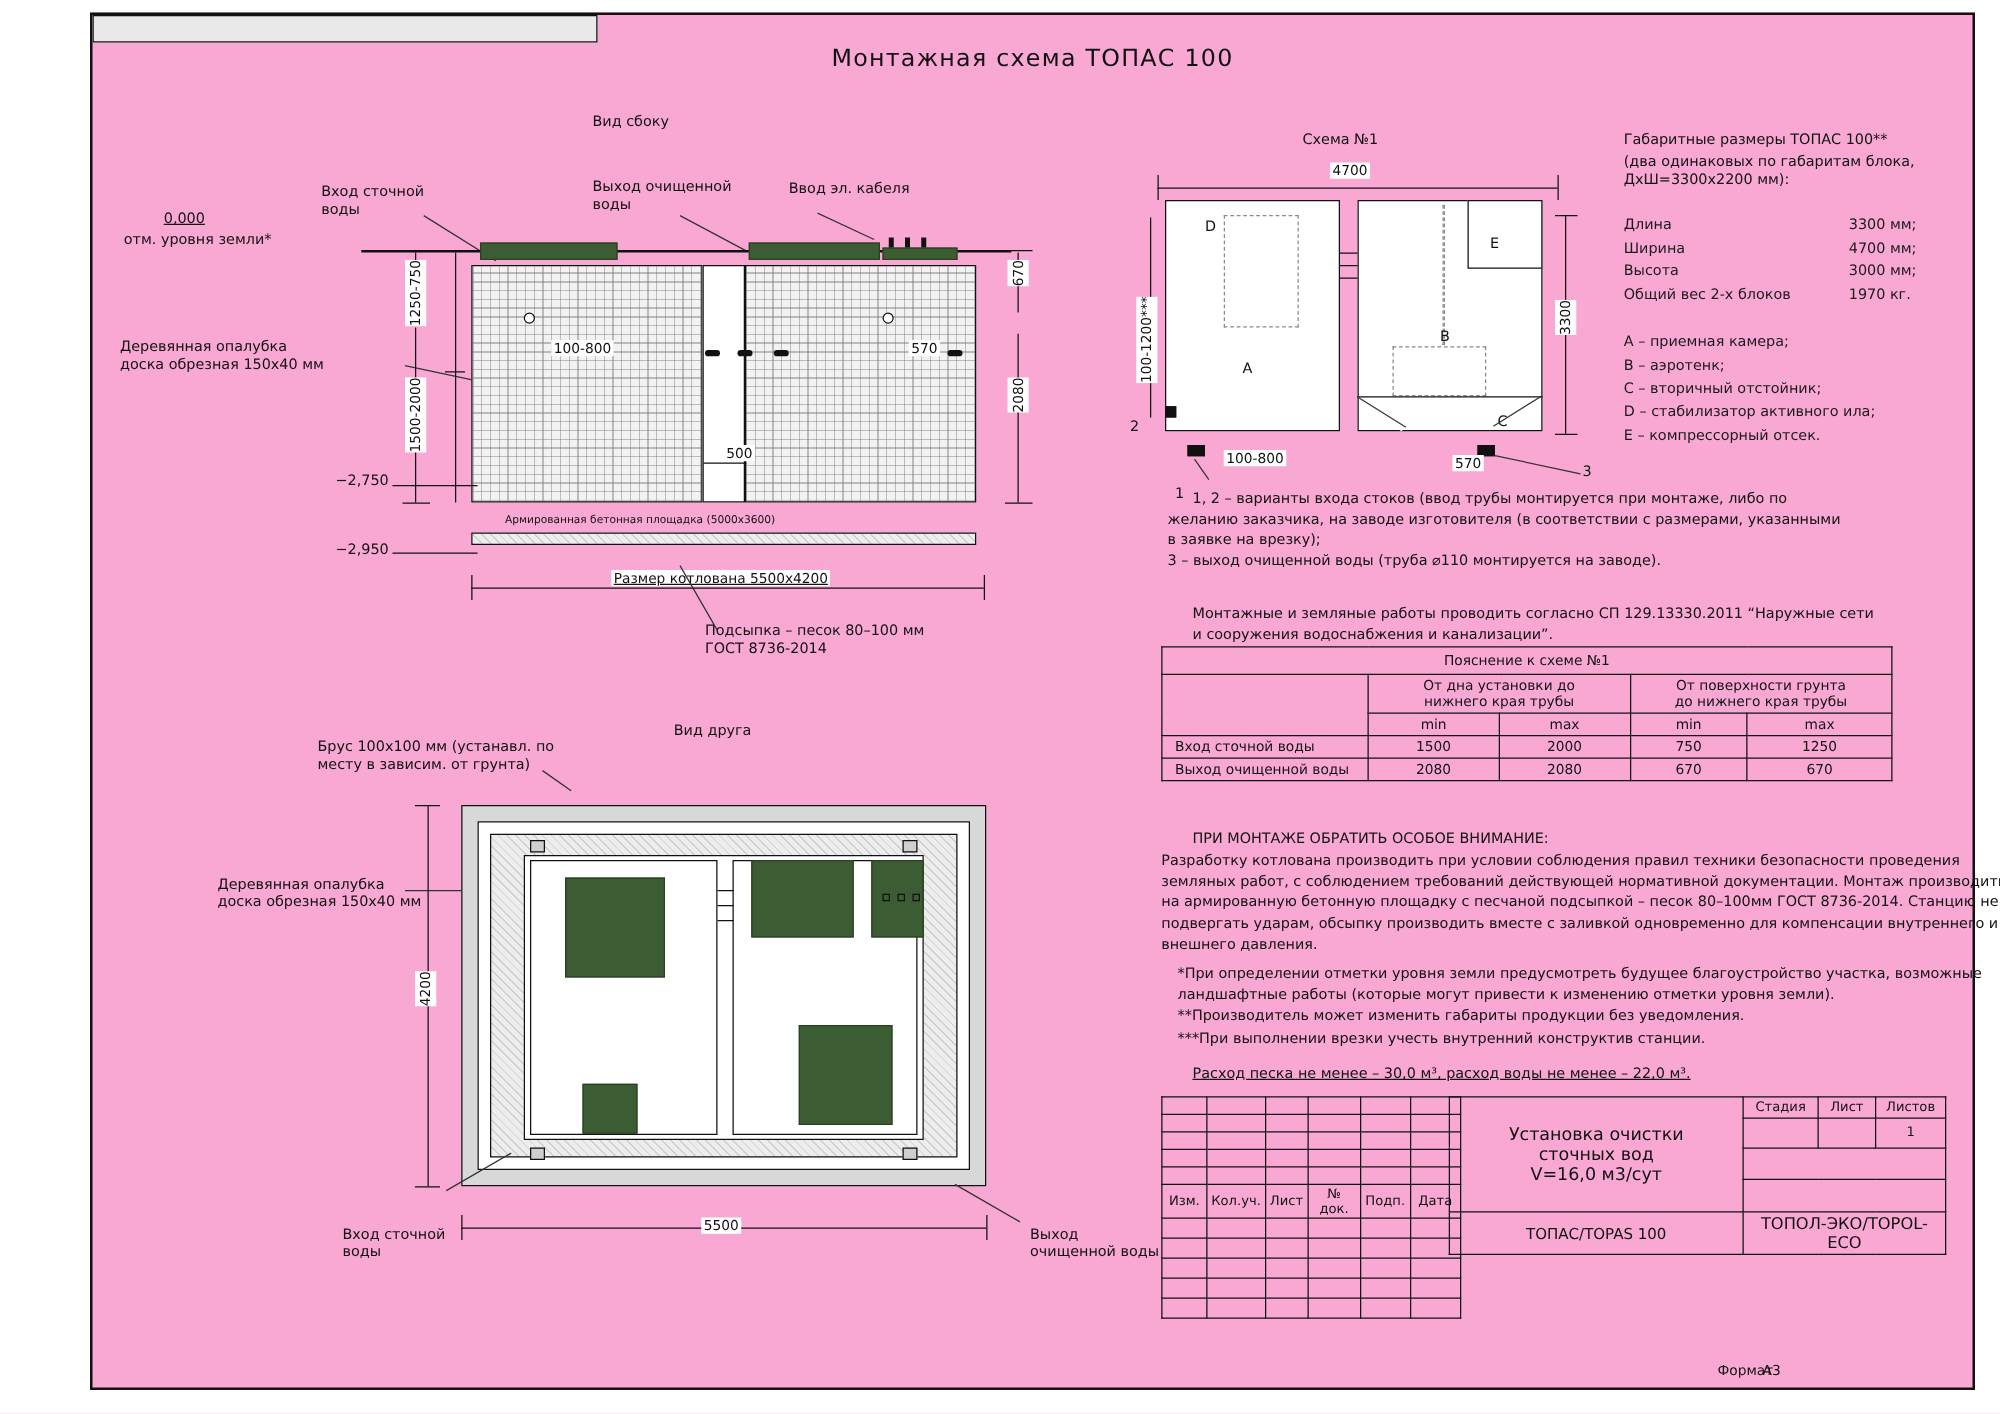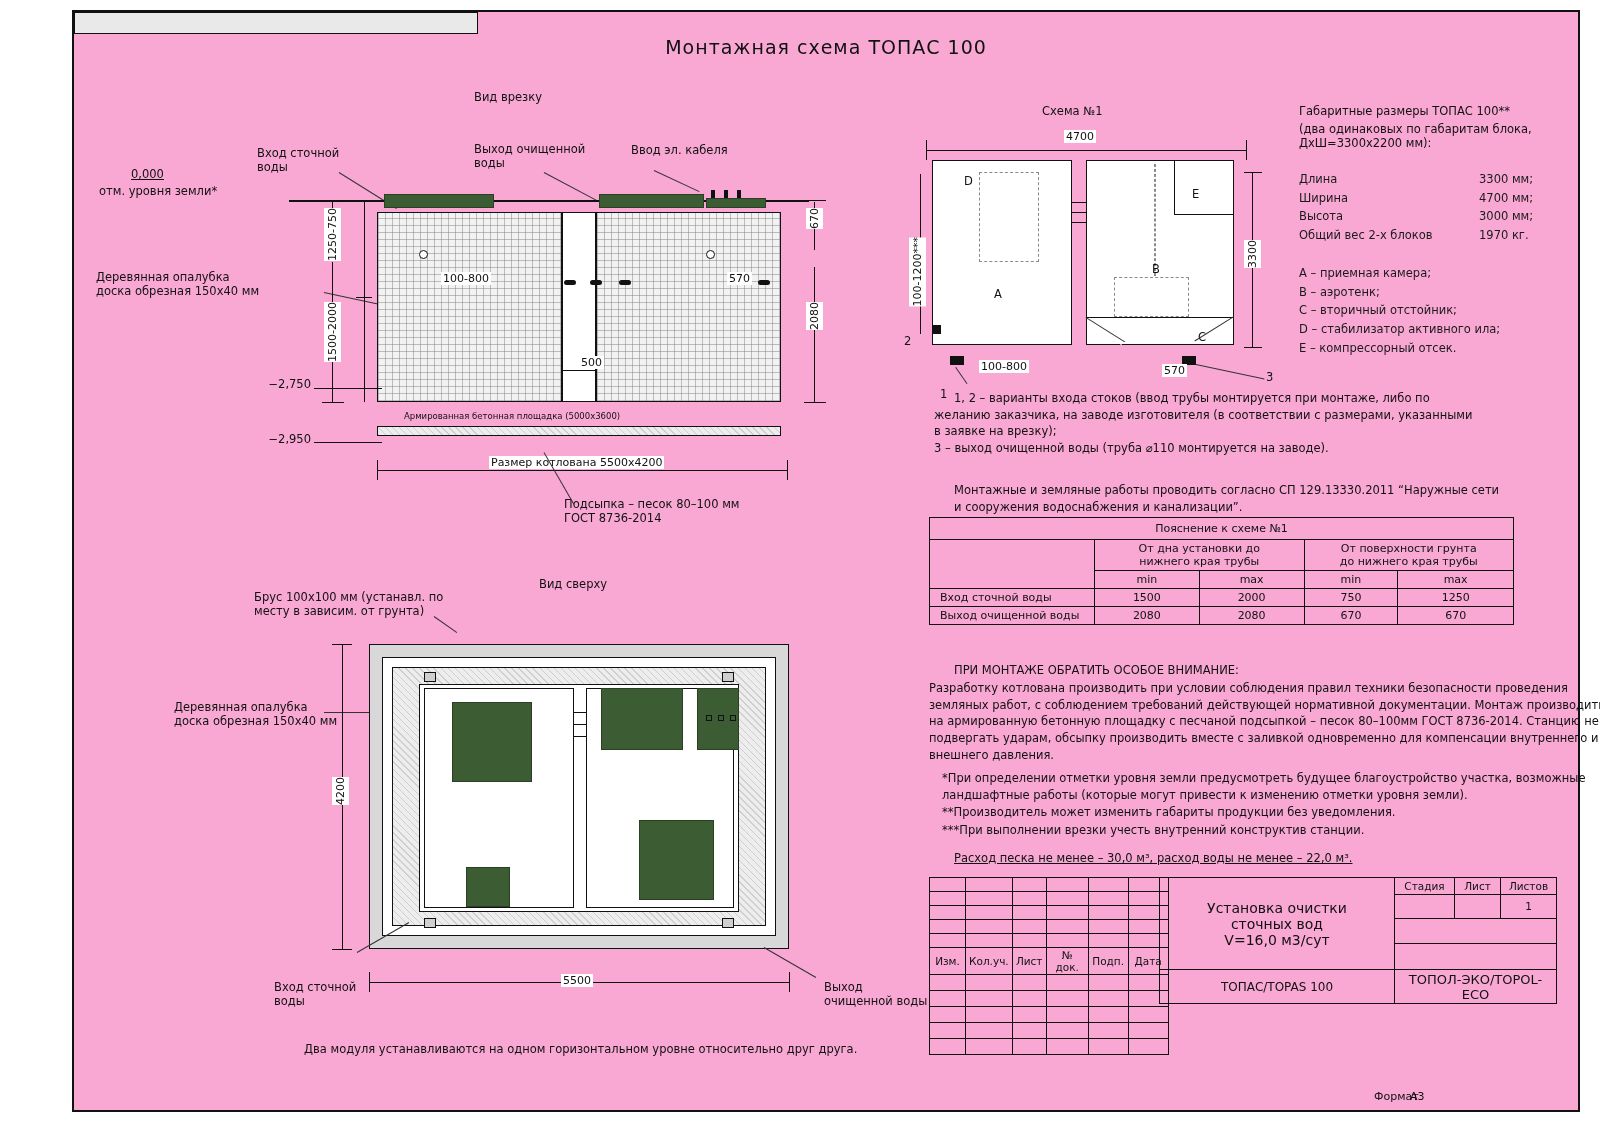--- a/index.html
+++ b/index.html
@@ -54,21 +54,21 @@
   .circ { position:absolute; border:1px solid #111; border-radius:50%; background:#fff; }
   .fmt { position:absolute; font-size:11px; color:#111;text-align:right; }
 </style>
 </head>
 <body>
 
 <div class="sheet">
 
   <div class="title-main">Монтажная схема ТОПАС 100</div>
 
-  <div class="lbl" style="left:400px; top:78px;">Вид врезку</div>
+  <div class="lbl" style="left:400px; top:78px;">Вид сбоку</div>
 
   <div class="lbl" style="left:183px; top:134px;">Вход сточной
 воды</div>
   <div class="lbl" style="left:400px; top:130px;">Выход очищенной
 воды</div>
   <div class="lbl" style="left:557px; top:131px;">Ввод эл. кабеля</div>
 
   <div class="ln hln thin" style="left:265px; top:160px; width:68px; transform:rotate(32deg); transform-origin:left center;"></div>
   <div class="ln hln thin" style="left:470px; top:160px; width:60px; transform:rotate(28deg); transform-origin:left center;"></div>
   <div class="ln hln thin" style="left:580px; top:158px; width:50px; transform:rotate(25deg); transform-origin:left center;"></div>
@@ -128,27 +128,27 @@
   <div class="ln hln" style="left:730px; top:390px; width:22px;"></div>
 
   <div class="dim-txt" style="left:367px; top:260px;">100-800</div>
   <div class="dim-txt" style="left:653px; top:260px;">570</div>
   <div class="dim-txt" style="left:505px; top:344px;">500</div>
   <div class="ln hln" style="left:489px; top:358px; width:34px;"></div>
 
   <div class="ln hln" style="left:303px; top:458px; width:410px;"></div>
   <div class="ln vln" style="left:303px; top:448px; height:20px;"></div>
   <div class="ln vln" style="left:713px; top:448px; height:20px;"></div>
-  <div class="dim-txt" style="left:415px; top:444px;">Размер котлована 5500х4200</div>
+  <div class="dim-txt" style="left:415px; top:444px;text-decoration:underline;">Размер котлована 5500х4200</div>
 
   <div class="lbl" style="left:490px; top:485px;">Подсыпка – песок 80–100 мм
 ГОСТ 8736-2014</div>
   <div class="ln hln thin" style="left:470px; top:440px; width:60px; transform:rotate(60deg); transform-origin:left center;"></div>
 
-  <div class="lbl" style="left:465px; top:565px;">Вид сверху</div>
+  <div class="lbl" style="left:465px; top:565px;">Вид друга</div>
   <div class="lbl" style="left:180px; top:578px;">Брус 100х100 мм (устанавл. по
 месту в зависим. от грунта)</div>
   <div class="ln hln thin" style="left:360px; top:604px; width:28px; transform:rotate(35deg); transform-origin:left center;"></div>
   <div class="lbl" style="left:100px; top:688px;">Деревянная опалубка
 доска обрезная 150х40 мм</div>
   <div class="ln hln thin" style="left:250px; top:700px; width:58px;"></div>
 
   <div class="box" style="left:295px; top:632px; width:420px; height:305px; background:#d8d8d8;"></div>
   <div class="box" style="left:308px; top:645px; width:394px; height:279px; background:#fff;"></div>
   <div class="box sand" style="left:318px; top:655px; width:374px; height:259px;"></div>
@@ -185,21 +185,20 @@
   <div class="ln vln" style="left:715px; top:960px; height:20px;"></div>
   <div class="dim-txt" style="left:487px; top:962px;">5500</div>
 
   <div class="lbl" style="left:200px; top:968px;">Вход сточной
 воды</div>
   <div class="ln hln thin" style="left:283px; top:940px; width:60px; transform:rotate(-30deg); transform-origin:left center;"></div>
   <div class="lbl" style="left:750px; top:968px;">Выход
 очищенной воды</div>
   <div class="ln hln thin" style="left:690px; top:935px; width:60px; transform:rotate(30deg); transform-origin:left center;"></div>
 
-  <div class="lbl" style="left:230px; top:1030px;">Два модуля устанавливаются на одном горизонтальном уровне относительно друг друга.</div>
 
   <div class="lbl" style="left:968px; top:92px;">Схема №1</div>
 
   <div class="ln hln" style="left:852px; top:138px; width:320px;"></div>
   <div class="ln vln" style="left:852px; top:128px; height:20px;"></div>
   <div class="ln vln" style="left:1172px; top:128px; height:20px;"></div>
   <div class="dim-txt" style="left:990px; top:118px;">4700</div>
 
   <div class="box" style="left:858px; top:148px; width:140px; height:185px; background:#fff;"></div>
   <div class="box" style="left:1012px; top:148px; width:148px; height:185px; background:#fff;"></div>

